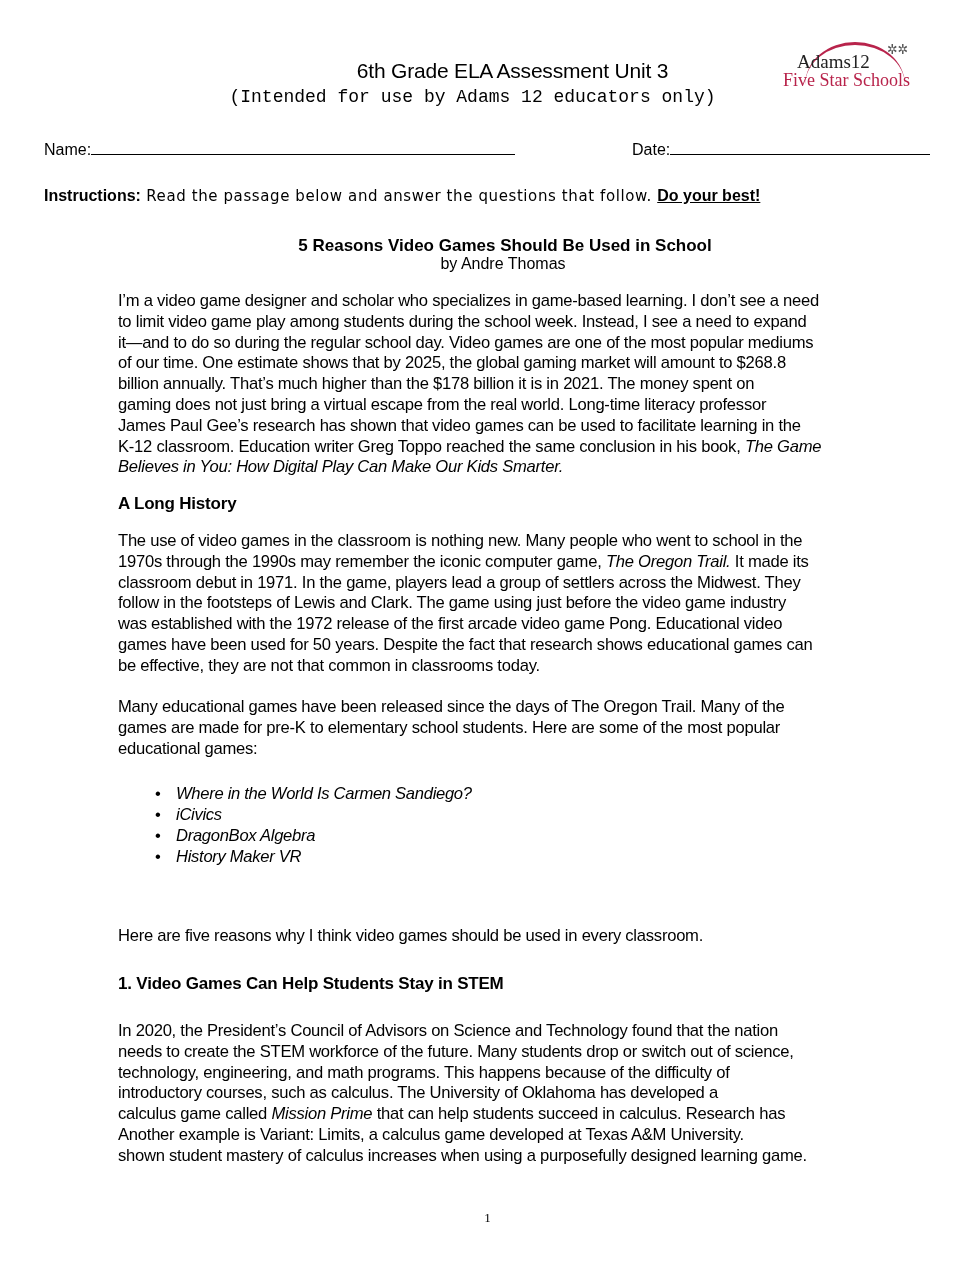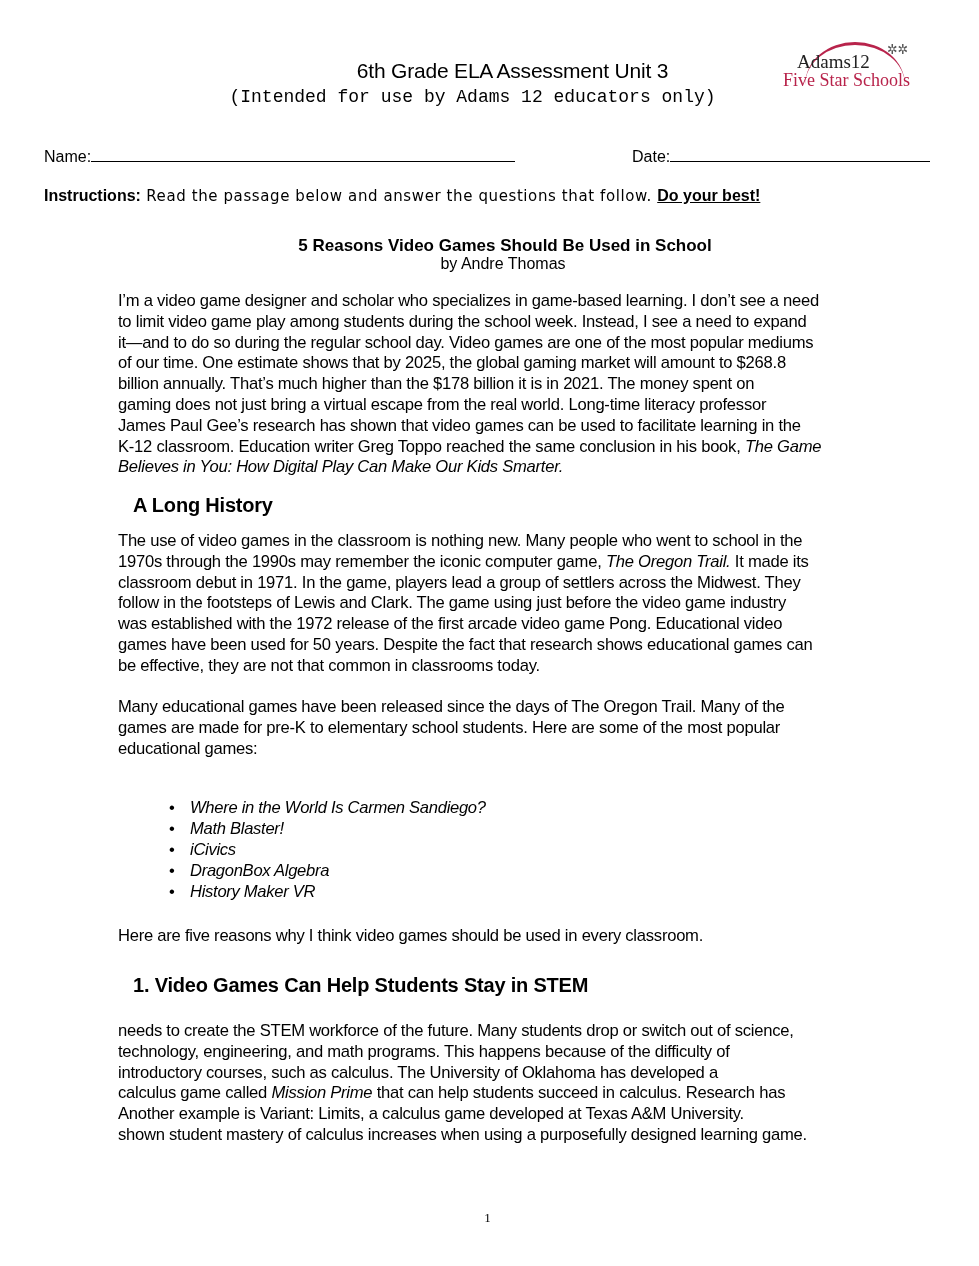--- a/index.html
+++ b/index.html
@@ -26,21 +26,21 @@
     position: absolute; left: 14px; top: 9px;
     font-family: "Liberation Serif", serif; font-size: 19px; color: #222;
   }
   .logo .stars {
     position: absolute; left: 104px; top: 1px; font-size: 14px; color: #555; line-height: 12px;
   }
   .logo .five {
     position: absolute; left: 0; top: 28px; white-space: nowrap;
     font-family: "Liberation Serif", serif; font-size: 18px; color: #b8234b;
   }
-  .field-row { top: 147px; font-size: 16px; font-family: "Liberation Sans", sans-serif; }
+  .field-row { top: 140px; font-size: 16px; font-family: "Liberation Sans", sans-serif; }
   .field-name { left: 44px; }
   .field-date { left: 632px; }
   .line {
     display: inline-block; border-bottom: 1px solid #000; vertical-align: baseline;
     height: 14px;
   }
   .instructions {
     left: 44px; top: 187px; font-size: 16px; font-family: "Liberation Sans", sans-serif;
     white-space: nowrap;
   }
@@ -57,25 +57,25 @@
     font-size: 16px; font-family: "Liberation Sans", sans-serif;
   }
   .para {
     left: 118px; width: 780px;
     font-size: 16.6px; line-height: 20.8px; font-family: "Liberation Sans", sans-serif;
     letter-spacing: -0.25px;
   }
   .para .ln { display: block; white-space: nowrap; }
   .para i { }
   .heading {
-    left: 133px; font-weight: bold; font-size: 20px; font-family: "Liberation Sans", sans-serif;
+    left: 118px; font-weight: bold; font-size: 17px; font-family: "Liberation Sans", sans-serif;
     letter-spacing: -0.2px;
   }
   .bullets {
-    left: 155px; top: 783px; margin: 14px; padding: 0; list-style: none;
+    left: 155px; top: 783px; margin: 0; padding: 0; list-style: none;
     font-size: 16.6px; line-height: 21px; font-family: "Liberation Sans", sans-serif;
     letter-spacing: -0.3px;
   }
   .bullets li { position: relative; padding-left: 21px; font-style: italic; }
   .bullets li::before {
     content: "\2022"; position: absolute; left: 0; font-style: normal;
   }
   .page-num {
     left: 0; width: 975px; top: 1210px; text-align: center;
     font-size: 13px; font-family: "Liberation Serif", serif;
@@ -133,33 +133,33 @@
 </div>
 
 <div class="abs para" style="top:697px">
   <span class="ln">Many educational games have been released since the days of The Oregon Trail. Many of the</span>
   <span class="ln">games are made for pre-K to elementary school students. Here are some of the most popular</span>
   <span class="ln">educational games:</span>
 </div>
 
 <ul class="abs bullets">
   <li>Where in the World Is Carmen Sandiego?</li>
-  <li>Math Blaster!</li>
   <li>iCivics</li>
   <li>DragonBox Algebra</li>
   <li>History Maker VR</li>
 </ul>
 
 <div class="abs para" style="top:926px">
   <span class="ln">Here are five reasons why I think video games should be used in every classroom.</span>
 </div>
 
 <div class="abs heading" style="top:974px">1.  Video Games Can Help Students Stay in STEM</div>
 
 <div class="abs para" style="top:1021px">
+  <span class="ln">In 2020, the President’s Council of Advisors on Science and Technology found that the nation</span>
   <span class="ln">needs to create the STEM workforce of the future. Many students drop or switch out of science,</span>
   <span class="ln">technology, engineering, and math programs. This happens because of the difficulty of</span>
   <span class="ln">introductory courses, such as calculus. The University of Oklahoma has developed a</span>
   <span class="ln"><span>calculus game called </span><i>Mission Prime</i><span> that can help students succeed in calculus. Research has</span></span>
   <span class="ln">Another example is Variant: Limits, a calculus game developed at Texas A&amp;M University.</span>
   <span class="ln">shown student mastery of calculus increases when using a purposefully designed learning game.</span>
 </div>
 
 <div class="abs page-num">1</div>
 

